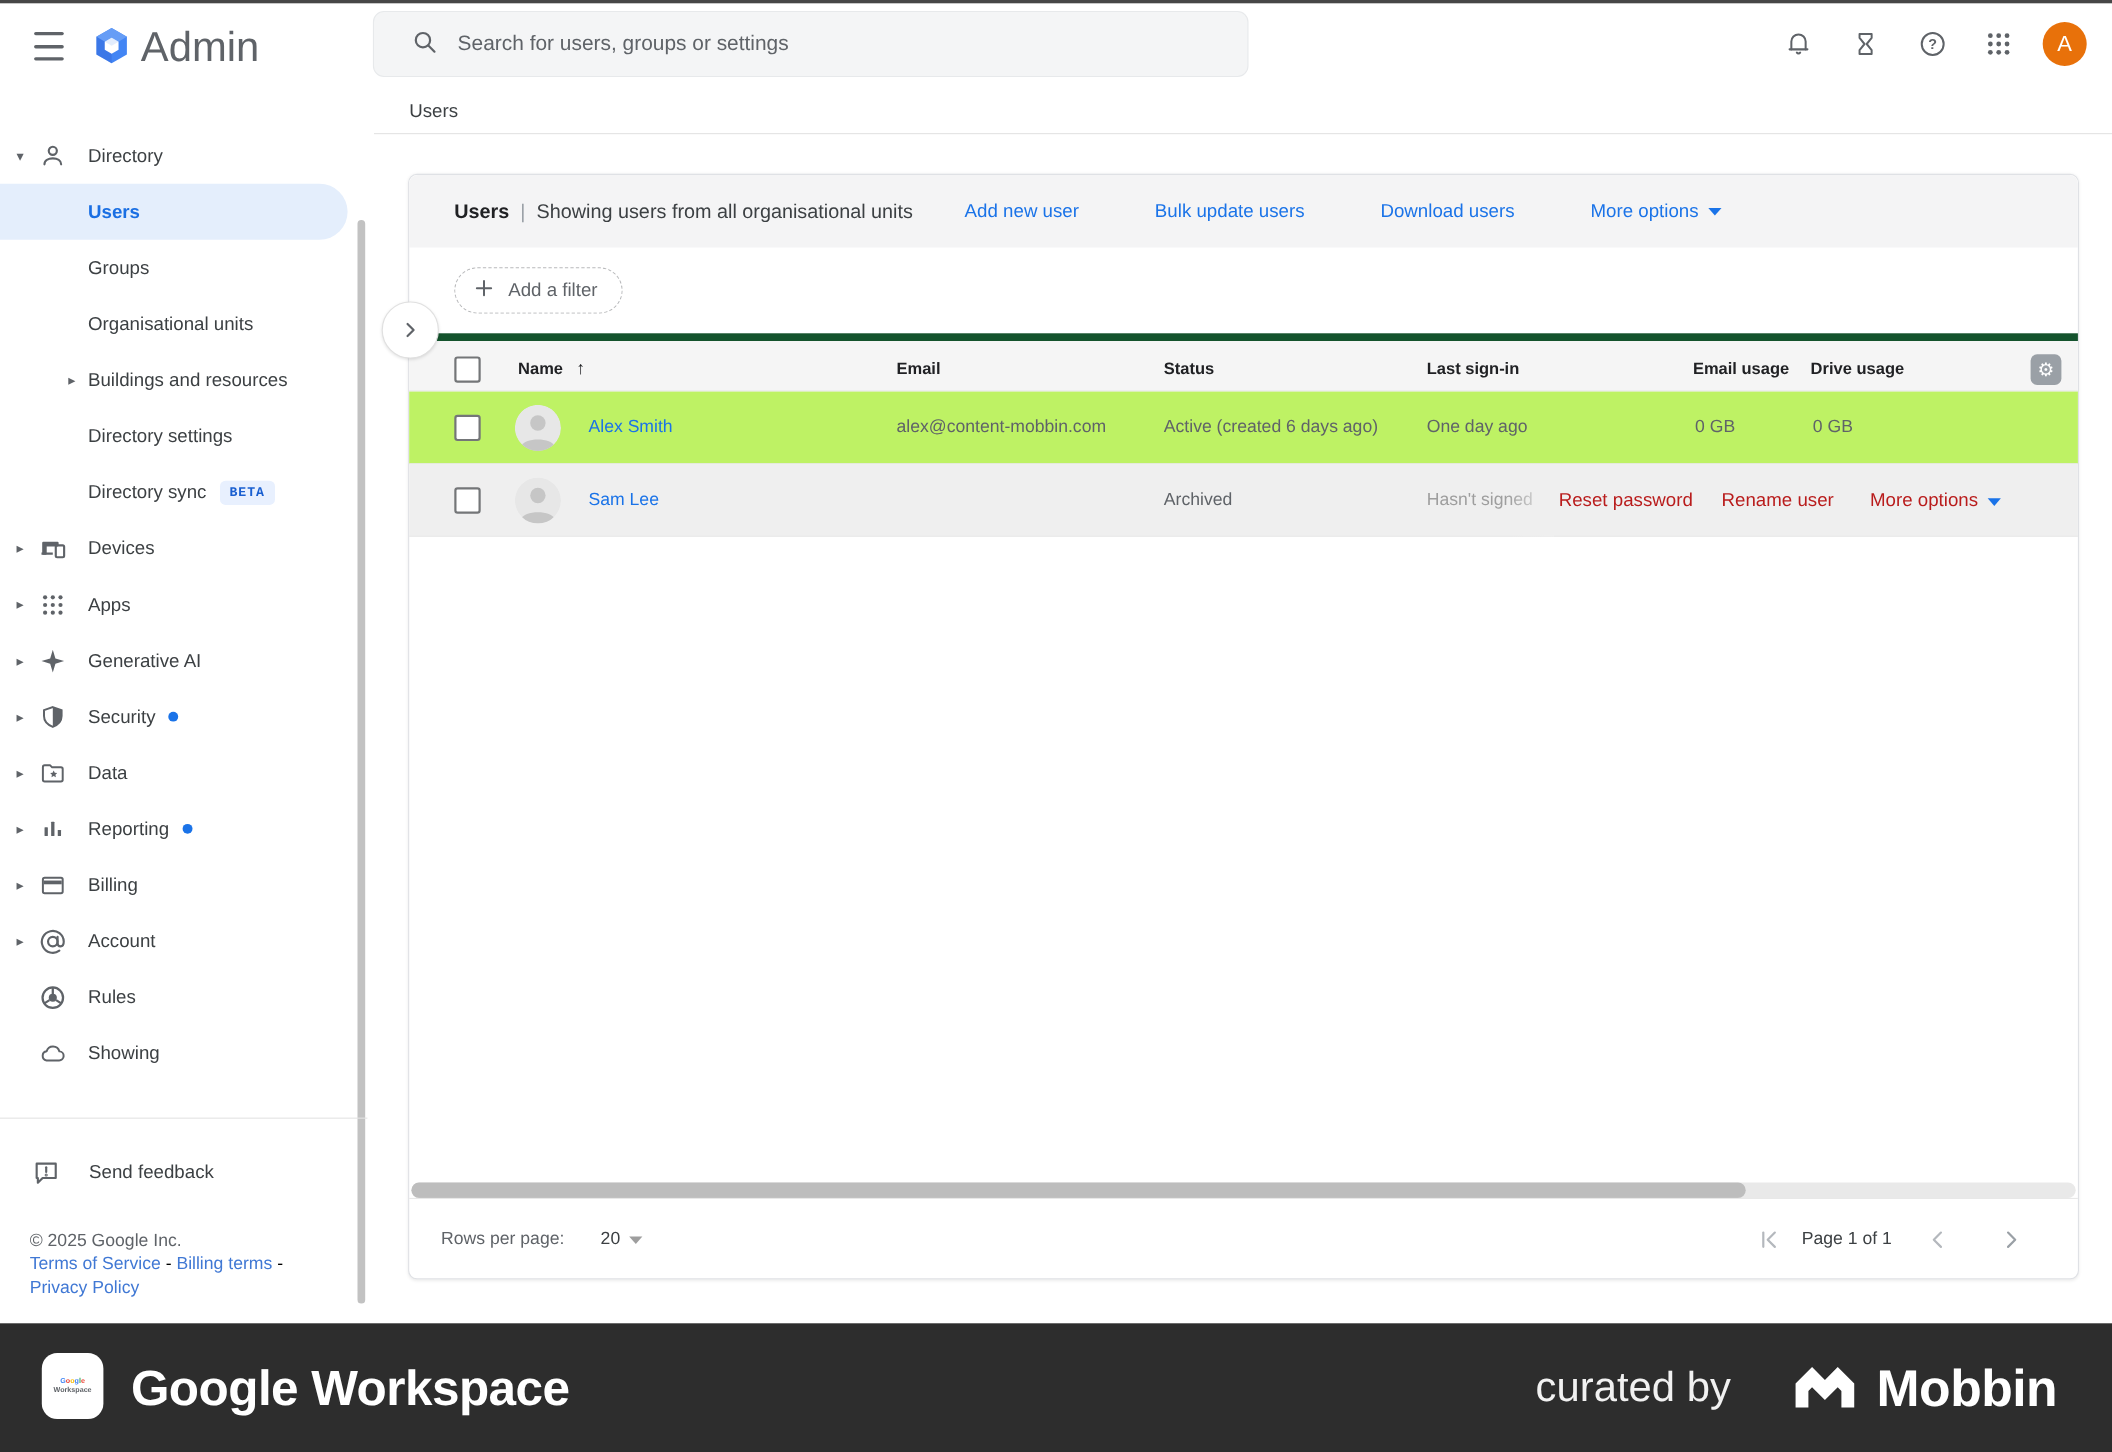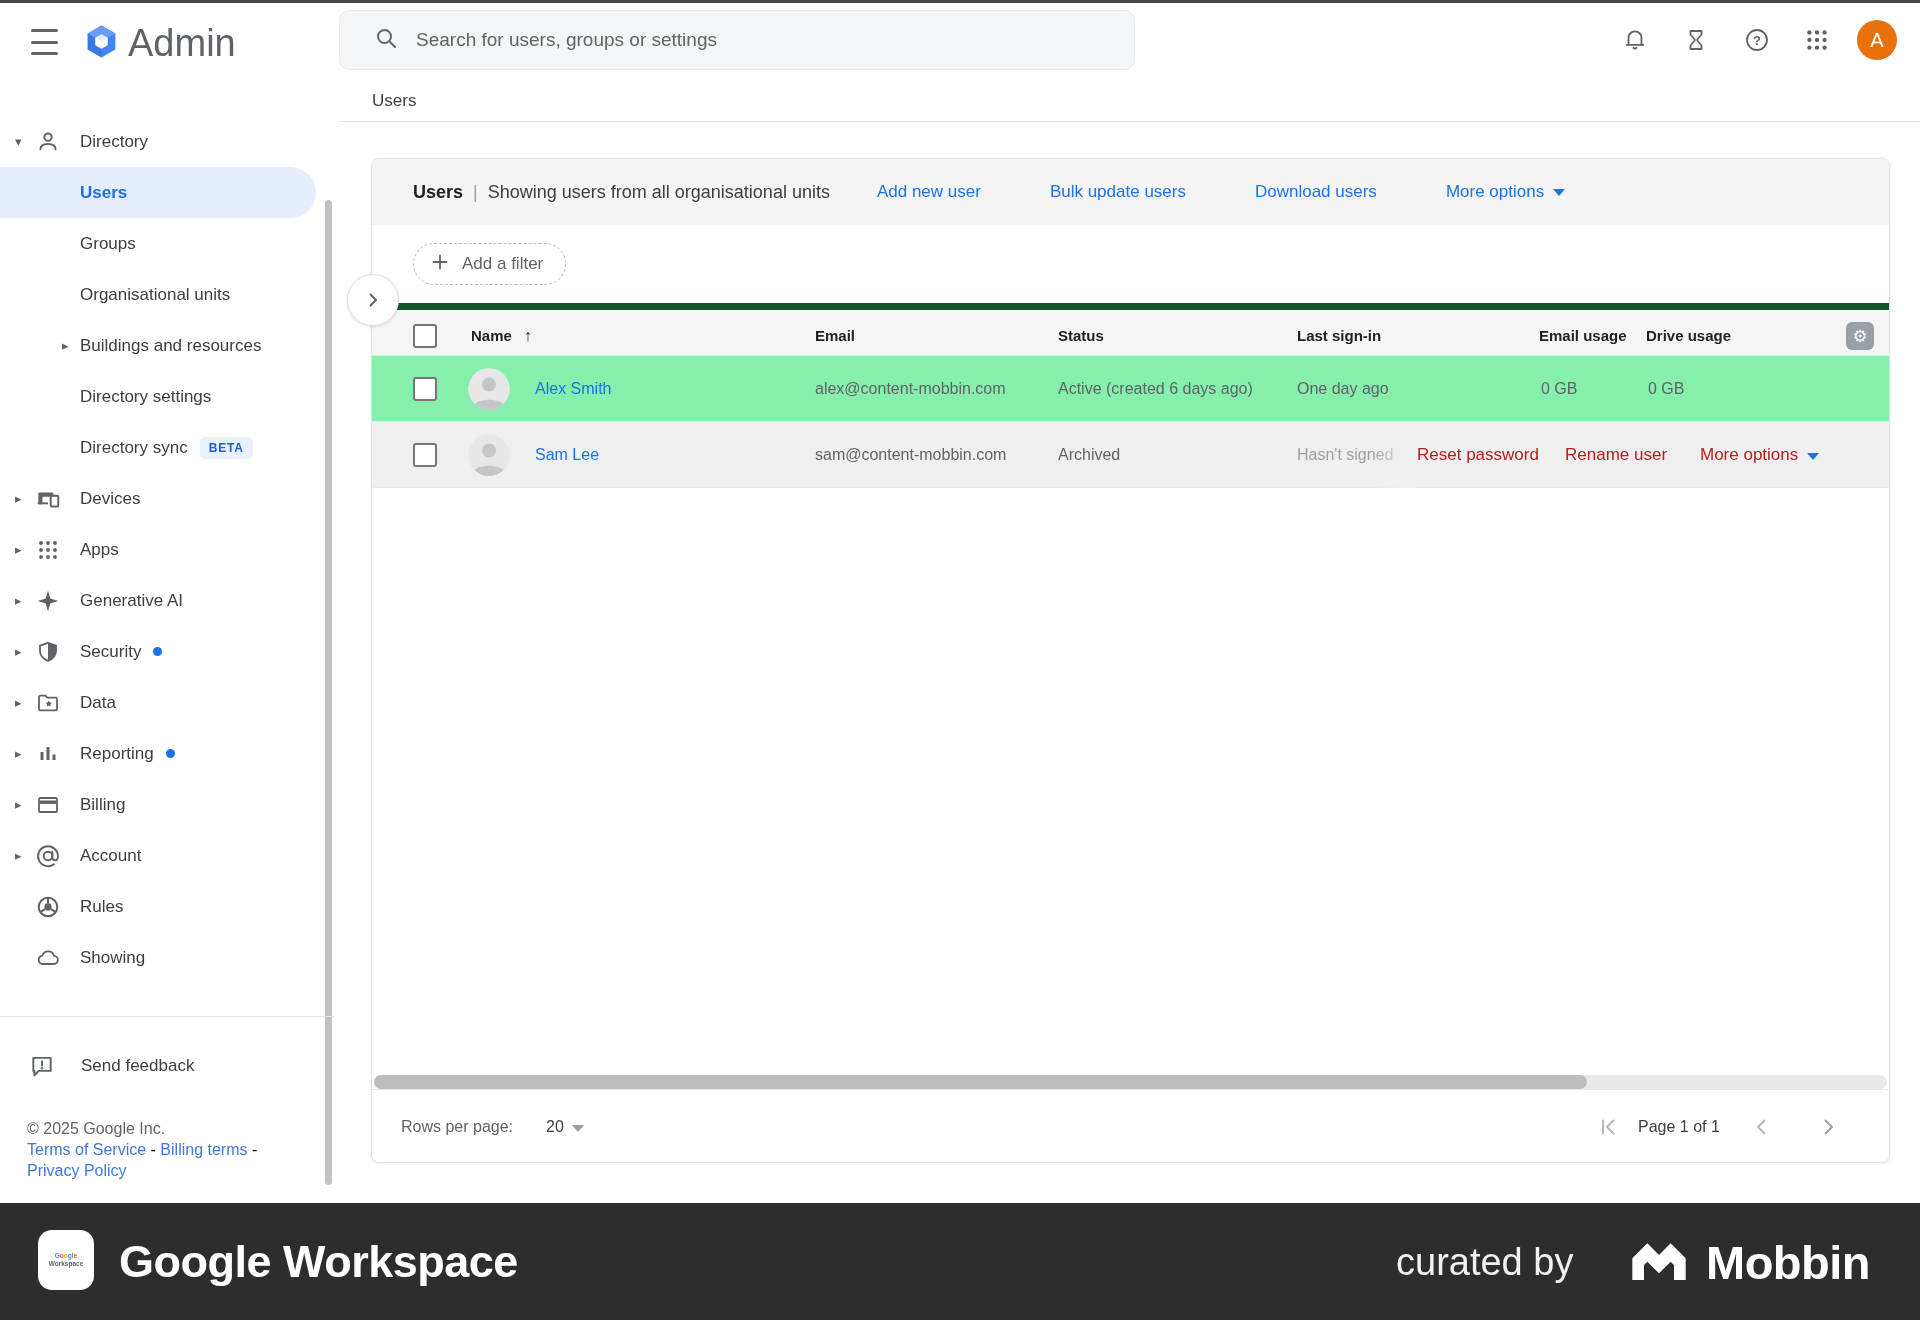--- a/index.html
+++ b/index.html
@@ -25,21 +25,21 @@
 
   
   #sidebar-items { position:absolute; left:0; top:116px; width:340px; }
   .side-item { position:relative; height:51px; width:316px; display:flex; align-items:center; padding-left:15px; font-size:17px; color:#3c4043; cursor:pointer; }
   .side-item.sub { padding-left:62px; }
   .side-item.selected { background:#e4eefc; border-radius:0 26px 26px 0; }
   .side-item.selected .slabel { color:#1a6fe3; font-weight:700; }
   .chev { width:18px; font-size:13px; color:#5f6368; flex:0 0 18px; }
   .sicon { width:30px; margin-right:17px; flex:0 0 30px; display:flex; align-items:center; justify-content:center; }
   .slabel { white-space:nowrap; }
-  .beta { margin-left:12px; background:#e8f0fe; color:#1a5fd0; font-size:12px; font-weight:700; letter-spacing:.8px; padding:4px 9px; border-radius:5px; }
+  .beta { margin-left:12px; background:#e8f0fe; color:#1a5fd0; font-size:12px; font-weight:700; letter-spacing:.8px; padding:4px 9px; border-radius:5px;font-family:Liberation Mono, monospace; }
   .dot { width:9px; height:9px; border-radius:50%; background:#1a73e8; margin-left:12px; }
   .sidebar-scrollbar { position:absolute; left:325px; top:200px; width:7px; height:985px; background:#c2c2c2; border-radius:4px; cursor:pointer; }
   .sidebar-divider { position:absolute; left:0; top:1016px; width:334px; height:1px; background:#e3e3e3; }
   .feedback { position:absolute; left:0; top:1041px; height:50px; width:316px; display:flex; align-items:center; padding-left:27px; font-size:17px; color:#3c4043; cursor:pointer; }
   .feedback .sicon { margin-right:24px; }
   .side-legal { position:absolute; left:27px; top:1118px; width:262px; font-size:16px; line-height:21px; }
   .side-legal .copy { color:#5f6368; }
   .side-legal a { color:#4078d4; text-decoration:none; cursor:pointer; }
 
   
@@ -57,21 +57,21 @@
   .filter-btn { position:absolute; left:41px; top:84px; height:42px; padding:0 22px 0 16px; border:1px dashed #b9babc; border-radius:21px; display:flex; align-items:center; gap:12px; font-size:17px; color:#5f6368; cursor:pointer; background:#fff; }
 
   .thead { position:absolute; left:0; top:144px; width:100%; height:53px; background:#f5f5f5; border-top:7px solid #14532d; border-bottom:1px solid #e6e6e6; }
   .thead .hcol { position:absolute; top:0; line-height:51px; font-size:15px; font-weight:700; color:#202124; white-space:nowrap; }
   .sort-arrow { font-size:16px; font-weight:400; color:#202124; margin-left:12px; }
   .checkbox { position:absolute; width:24px; height:24px; border:2px solid #747678; border-radius:3px; background:#fff; cursor:pointer; }
   .thead .checkbox { left:41px; top:14px; }
   .gear-btn { position:absolute; left:1474px; top:12px; width:28px; height:28px; background:#9aa0a6; border-radius:6px; color:#fff; display:flex; align-items:center; justify-content:center; font-size:17px; cursor:pointer; }
 
   #rows { position:absolute; left:0; top:197px; width:100%; }
-  .trow { position:relative; height:66px; border-bottom:1px solid #e9e9e9; background:#86efac; }
+  .trow { position:relative; height:66px; border-bottom:1px solid #e9e9e9; background:#bef264; }
   .trow.hovered { background:#efefef; }
   .trow .checkbox { left:41px; top:21px; }
   .cell { position:absolute; top:0; line-height:66px; font-size:16px; white-space:nowrap; color:#5f6368; }
   .c-avatar { position:absolute; left:96px; top:12px; width:42px; height:42px; border-radius:50%; overflow:hidden; }
   .c-name { left:163px; color:#1a73e8; font-weight:500; cursor:pointer; }
   .c-email { left:443px; }
   .c-status { left:686px; }
   .c-signin { left:925px; }
   .c-signin.faded { width:116px; overflow:hidden; color:#9e9e9e; }
   .c-signin.faded::after { content:""; position:absolute; right:0; top:0; width:42px; height:100%; background:linear-gradient(90deg, rgba(239,239,239,0), #efefef); }
@@ -394,21 +394,20 @@
           <span class="cell c-dusage">0 GB</span>
         </div>
         <div class="trow hovered">
           <span class="checkbox"></span>
           <span class="c-avatar"><svg width="42" height="42" viewBox="0 0 42 42">
               <circle cx="21" cy="21" r="21" fill="#e7e7e7"></circle>
               <circle cx="21" cy="16.5" r="7" fill="#c6c6c6"></circle>
               <path d="M6 38 c1.5-8.5 28.5-8.5 30 0 a21 21 0 0 1 -30 0 Z" fill="#c6c6c6"></path>
             </svg></span>
           <span class="cell c-name">Sam Lee</span>
-          <span class="cell c-email">sam@content-mobbin.com</span>
           <span class="cell c-status">Archived</span>
           <span class="cell c-signin faded">Hasn't signed</span>
           <span class="ract a0">Reset password</span>
           <span class="ract a1">Rename user</span>
           <span class="ract a2">More options<span class="caret"></span></span>
         </div>
       </div>
 
     <div class="hscroll-track">
       <div class="hscroll-thumb"></div>

